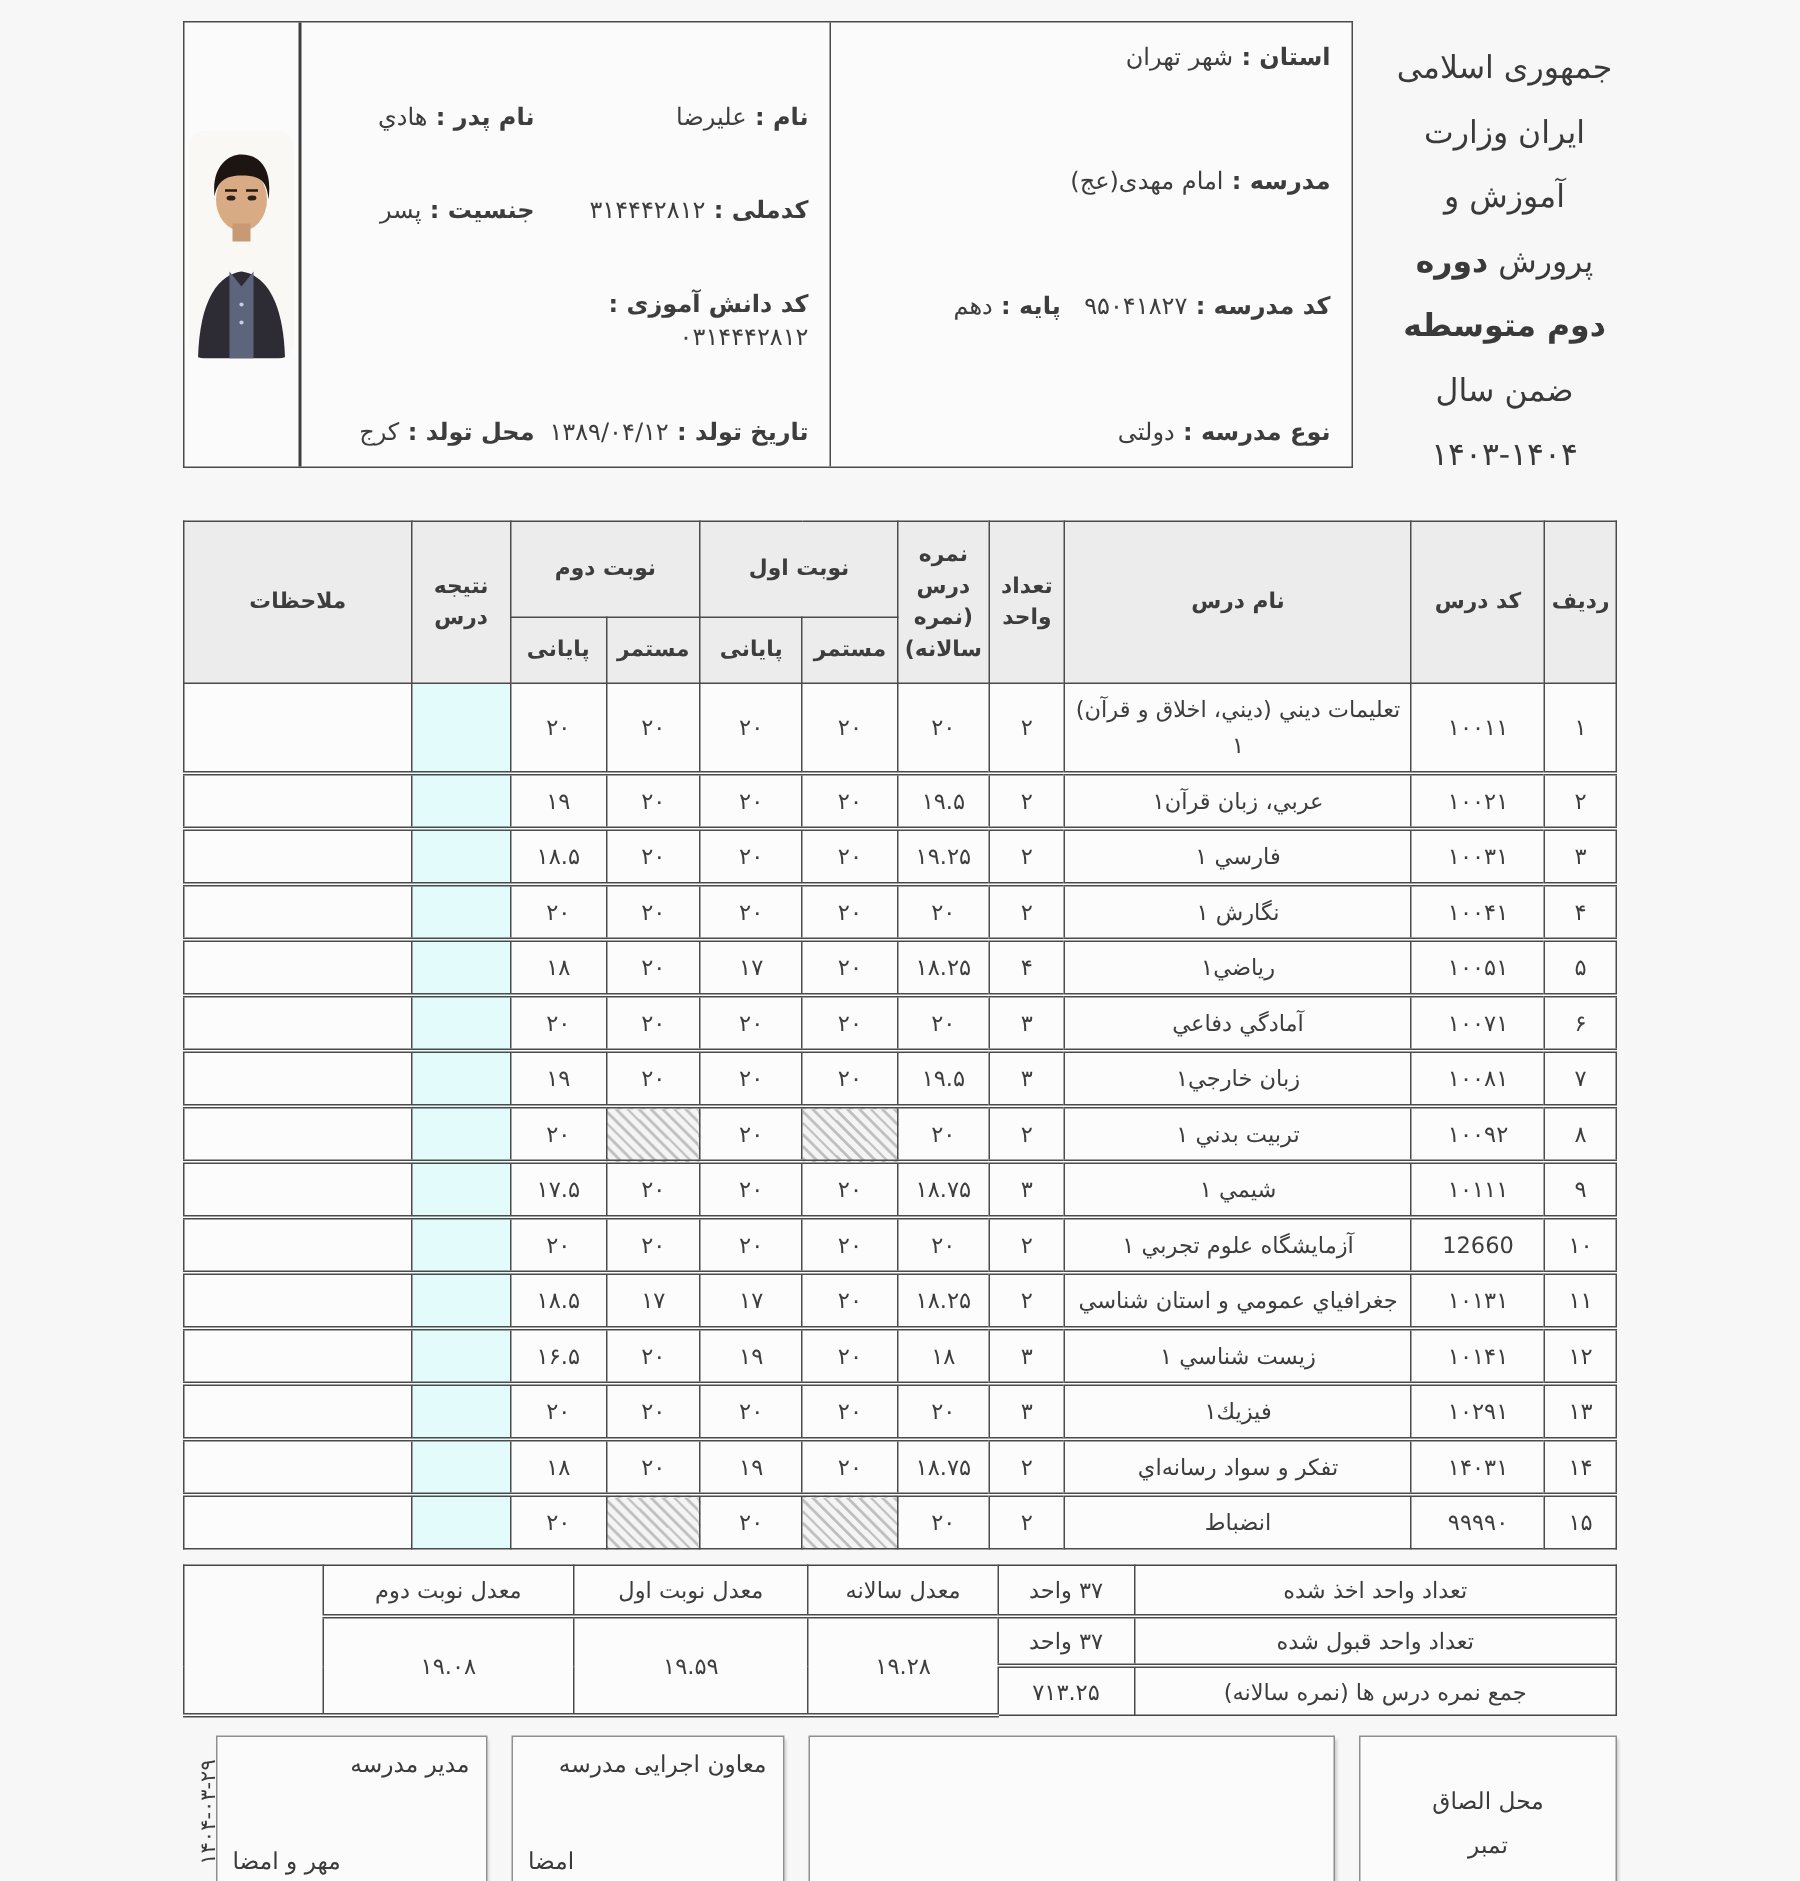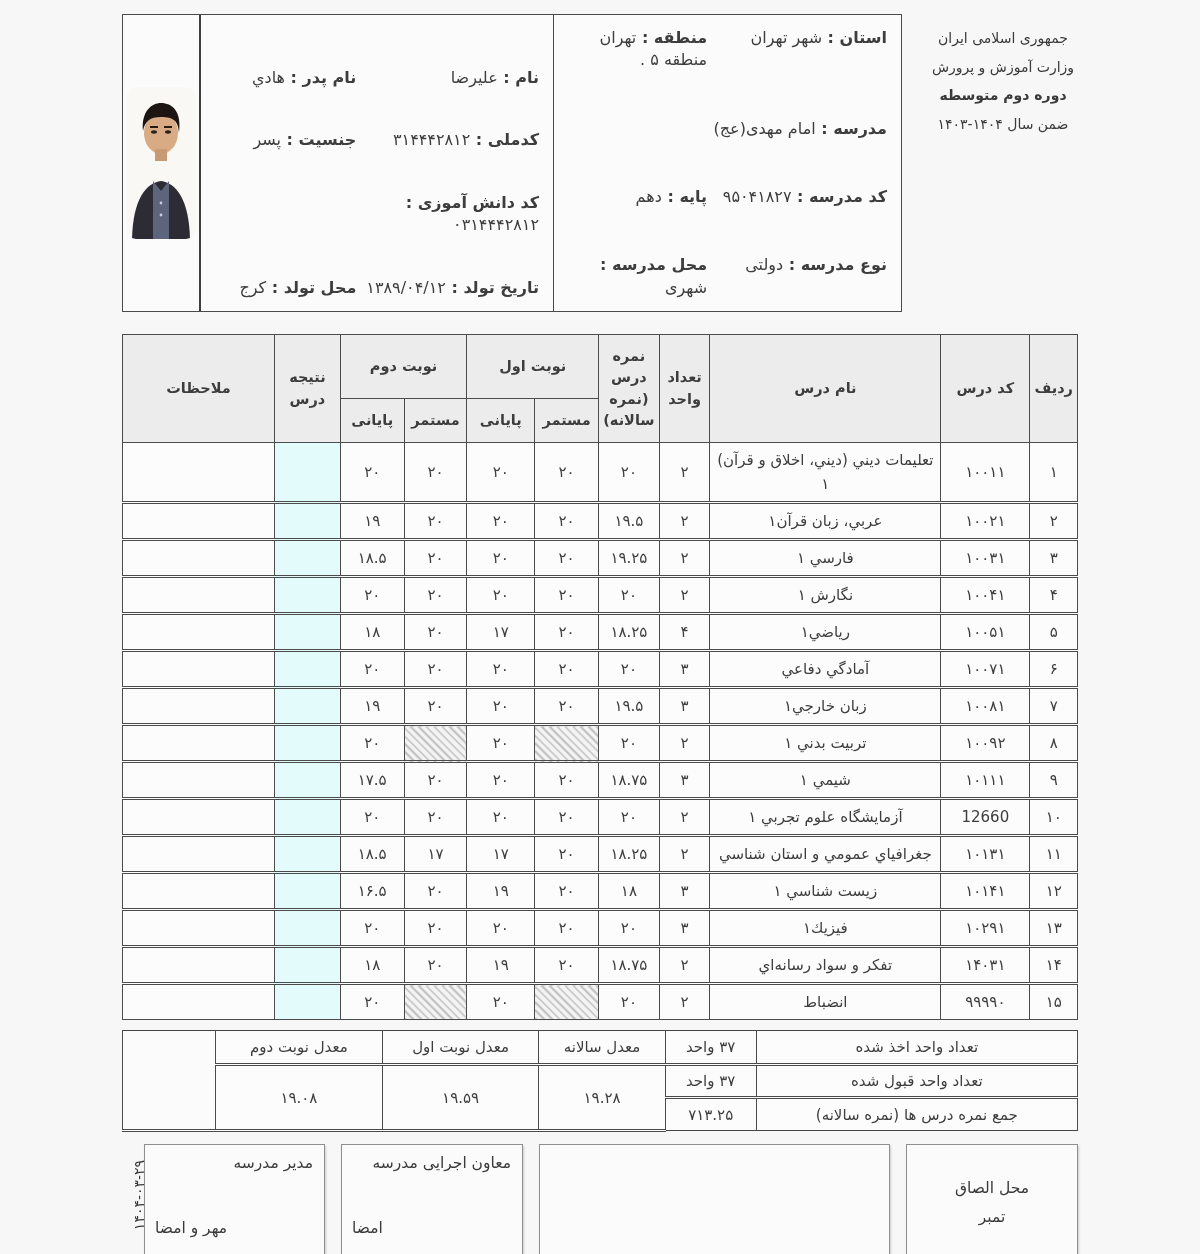--- a/index.html
+++ b/index.html
@@ -8,21 +8,21 @@
     font-family: "DejaVu Sans", sans-serif;
     color: #3d3d3d;
     direction: rtl;
   }
   .page { width: 956px; margin: 14px auto 0 auto; }
 
   
   .top { display: flex; gap: 26px; margin-bottom: 22px; align-items: flex-start; }
   .ministry {
     width: 150px; flex: 0 0 150px;
-    text-align: center; font-size: 14px; line-height: 2.05;
+    text-align: center; font-size: 21px; line-height: 2.05;
     padding-top: 10px; color: #3a3a3a;
   }
   .ministry b { font-weight: bold; }
   .header-box {
     flex: 1; height: 298px;
     border: 1.6px solid #4a4a4a;
     background: #fbfbfb;
     display: flex;
   }
   .info-col { padding: 12px 14px; display: flex; flex-direction: column; justify-content: space-between; font-size: 16px; line-height: 1.4; }
@@ -94,44 +94,38 @@
       <span dir="ltr">۱۴۰۳-۱۴۰۴</span>
     </div>
 
     <div class="header-box">
 
       <div class="info-col school-col">
         <div class="info-row">
           <div class="half-r">
             <span class="lbl">استان</span><span>شهر تهران</span>
           </div>
-          <div class="half-l">
-            <span class="lbl">منطقه</span><span>تهران منطقه ۵ .</span>
-          </div>
         </div>
         <div class="info-row">
           <div class="half-r">
             <span class="lbl">مدرسه</span><span>امام مهدی(عج)</span>
           </div>
           <div class="half-l"></div>
         </div>
         <div class="info-row">
           <div class="half-r">
             <span class="lbl">کد مدرسه</span><span>۹۵۰۴۱۸۲۷</span>
           </div>
           <div class="half-l">
             <span class="lbl">پایه</span><span>دهم</span>
           </div>
         </div>
         <div class="info-row">
           <div class="half-r">
             <span class="lbl">نوع مدرسه</span><span>دولتی</span>
-          </div>
-          <div class="half-l">
-            <span class="lbl">محل مدرسه</span><span>شهری</span>
           </div>
         </div>
       </div>
 
       <div class="info-col student-col">
         <div class="info-row">
           <div class="half-l"></div>
         </div>
         <div class="info-row">
           <div class="half-r">

